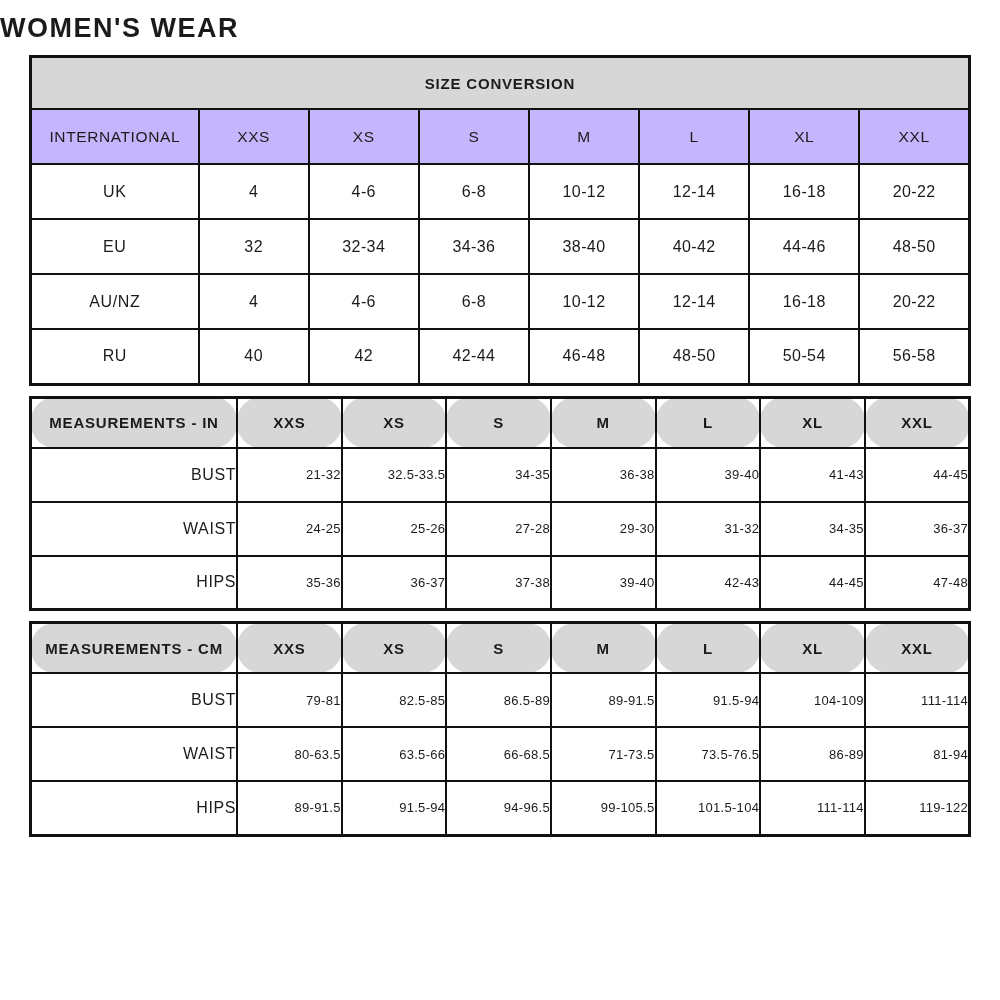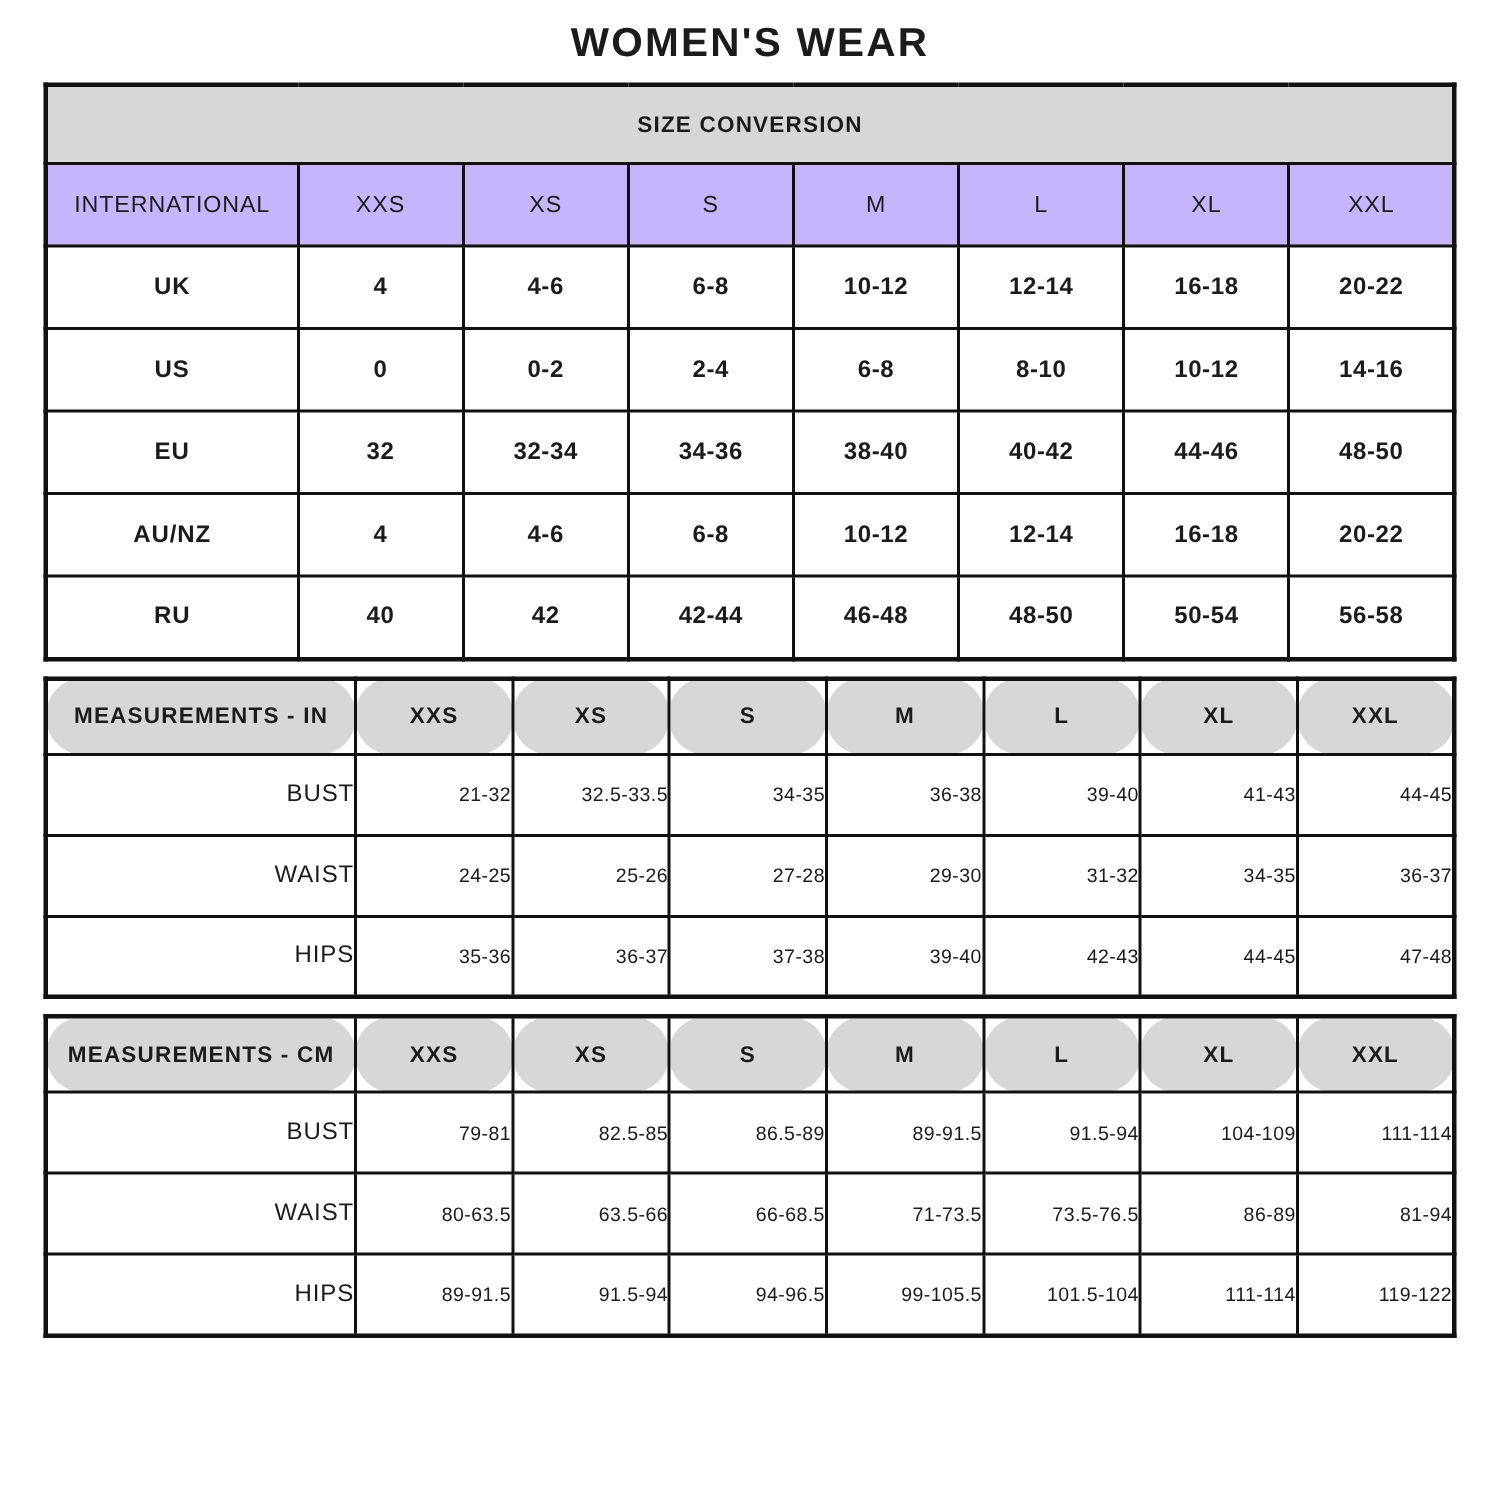--- a/index.html
+++ b/index.html
@@ -11,21 +11,20 @@
     font-family: "Liberation Sans", sans-serif;
     color: #1b1b1b;
     -webkit-font-smoothing: antialiased;
   }
   .sheet {
     width: 1000px;
     height: 1000px;
     overflow: hidden;
   }
   .page-title {
-    text-align: center;
     font-size: 27px;
     font-weight: 700;
     letter-spacing: 1.5px;
     padding: 13px 0 12px 0;
     line-height: 30px;
   }
   table {
     border-collapse: collapse;
     table-layout: fixed;
     width: 942px;
@@ -53,21 +52,21 @@
   .t1 .colhead th {
     height: 53px;
     font-weight: 400;
     font-size: 15.5px;
     letter-spacing: 0.6px;
     background: #c4b5fd;
   }
   .t1 tbody tr { height: 55px; }
   .t1 tbody td {
     font-size: 16px;
-    font-weight: 700;
+    font-weight: 400;
     letter-spacing: 0.4px;
   }
   
   .t2 col.c-label { width: 22%; }
   .t2 .banner th { height: 48px; border-radius: 24px; }
   .t2 tbody tr { height: 54px; }
   .t2 tbody td {
     font-size: 13px;
     font-weight: 400;
     letter-spacing: 0.3px;
@@ -114,30 +113,20 @@
     <tbody>
       <tr>
         <td class="lbl">UK</td>
         <td>4</td>
         <td>4-6</td>
         <td>6-8</td>
         <td>10-12</td>
         <td>12-14</td>
         <td>16-18</td>
         <td>20-22</td>
-      </tr>
-      <tr>
-        <td class="lbl">US</td>
-        <td>0</td>
-        <td>0-2</td>
-        <td>2-4</td>
-        <td>6-8</td>
-        <td>8-10</td>
-        <td>10-12</td>
-        <td>14-16</td>
       </tr>
       <tr>
         <td class="lbl">EU</td>
         <td>32</td>
         <td>32-34</td>
         <td>34-36</td>
         <td>38-40</td>
         <td>40-42</td>
         <td>44-46</td>
         <td>48-50</td>

